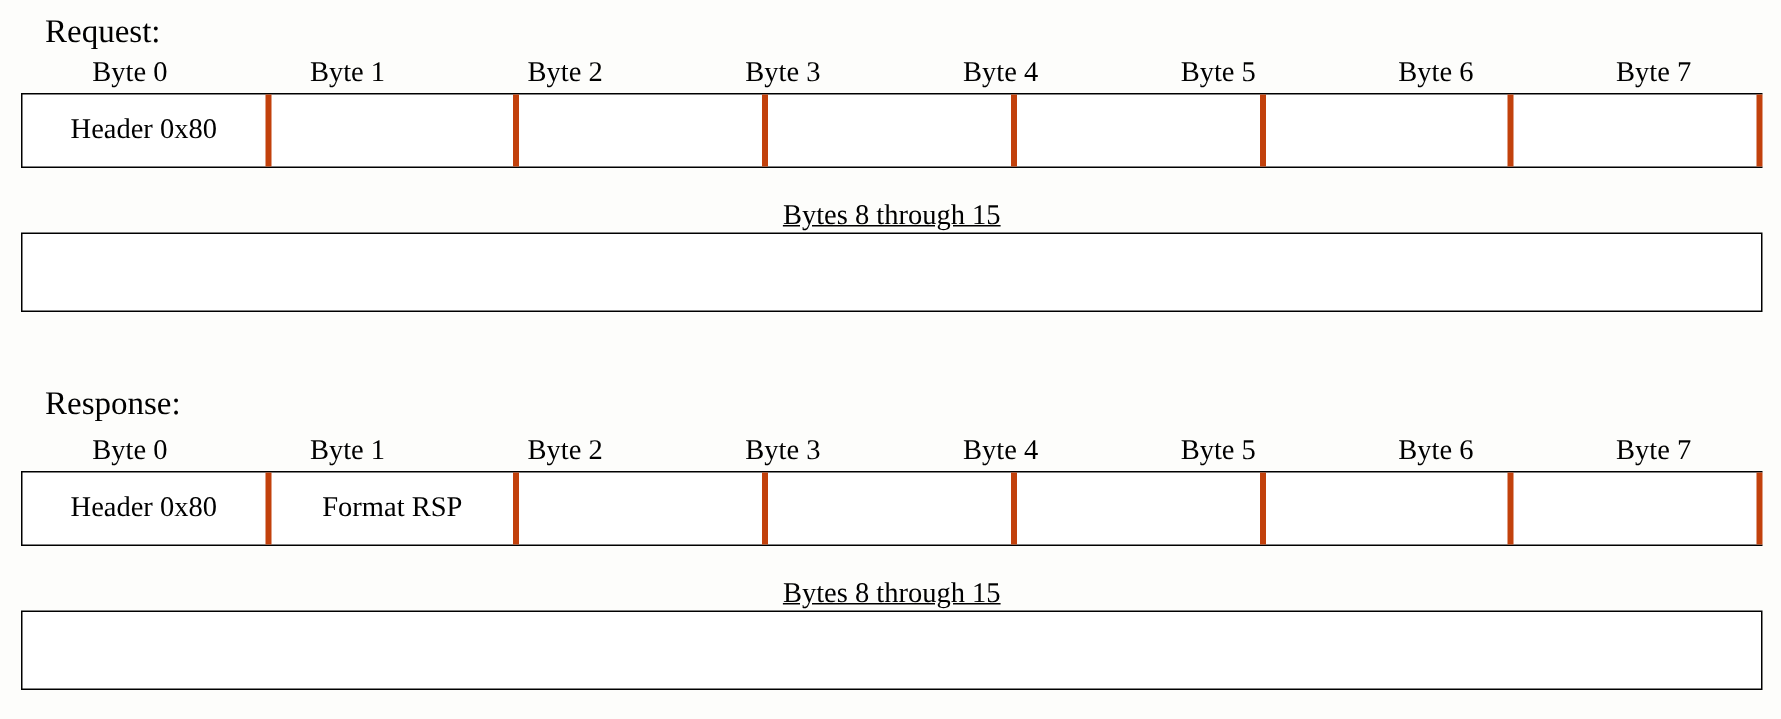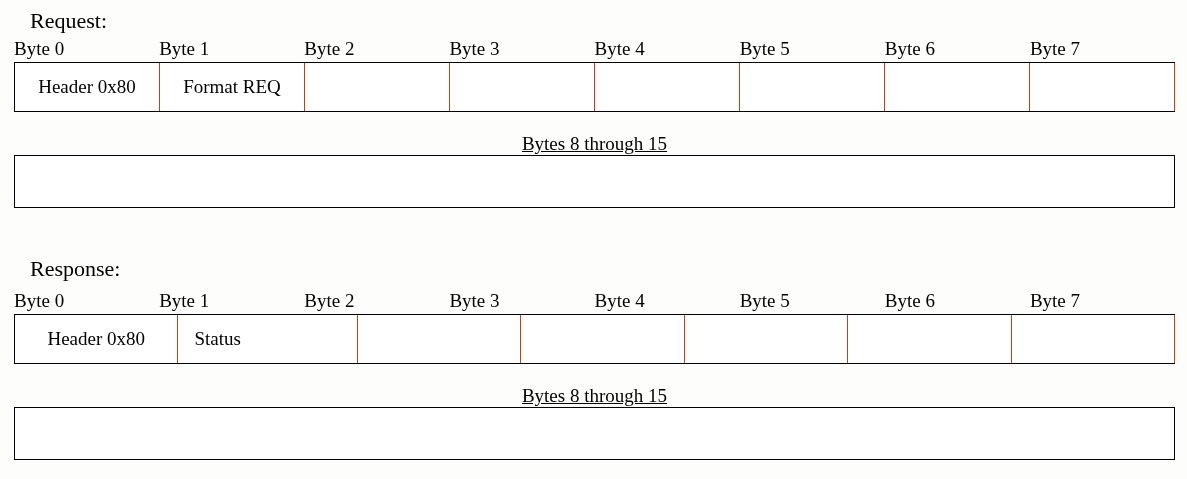--- a/index.html
+++ b/index.html
@@ -40,37 +40,38 @@
     width: 1161px;
   }
 
   .byte-header-row {
     display: flex;
     width: 100%;
     height: 24px;
   }
   .byte-header-cell {
     flex: 1 1 0;
+    text-align: center;
     font-size: 19px;
     line-height: 22px;
     white-space: nowrap;
   }
 
   .byte-cell-row {
     display: flex;
     width: 100%;
     height: 50px;
     border: 1px solid #000000;
     border-right: none;
     box-sizing: border-box;
     background: #ffffff;
   }
   .byte-cell {
     flex: 1 1 0;
-    border-right: 1px solid #c2410c;
+    border-right: 4px solid #c2410c;
     box-sizing: border-box;
     display: flex;
     align-items: center;
     font-size: 19px;
     line-height: 22px;
     white-space: nowrap;
     overflow: hidden;
   }
   .byte-cell.align-center {
     justify-content: center;
@@ -115,21 +116,20 @@
       <div class="byte-header-cell">Byte 1</div>
       <div class="byte-header-cell">Byte 2</div>
       <div class="byte-header-cell">Byte 3</div>
       <div class="byte-header-cell">Byte 4</div>
       <div class="byte-header-cell">Byte 5</div>
       <div class="byte-header-cell">Byte 6</div>
       <div class="byte-header-cell">Byte 7</div>
     </div>
     <div class="byte-cell-row">
       <div class="byte-cell align-center">Header 0x80</div>
-      <div class="byte-cell align-center">Format REQ</div>
       <div class="byte-cell align-center"></div>
       <div class="byte-cell align-center"></div>
       <div class="byte-cell align-center"></div>
       <div class="byte-cell align-center"></div>
       <div class="byte-cell align-center"></div>
       <div class="byte-cell align-center"></div>
     </div>
   </div>
 
   <div class="wide-block" style="top:133px;">
@@ -145,21 +145,21 @@
       <div class="byte-header-cell">Byte 1</div>
       <div class="byte-header-cell">Byte 2</div>
       <div class="byte-header-cell">Byte 3</div>
       <div class="byte-header-cell">Byte 4</div>
       <div class="byte-header-cell">Byte 5</div>
       <div class="byte-header-cell">Byte 6</div>
       <div class="byte-header-cell">Byte 7</div>
     </div>
     <div class="byte-cell-row">
       <div class="byte-cell align-center">Header 0x80</div>
-      <div class="byte-cell align-left">Status</div>
+      <div class="byte-cell align-center">Format RSP</div>
       <div class="byte-cell align-center"></div>
       <div class="byte-cell align-center"></div>
       <div class="byte-cell align-center"></div>
       <div class="byte-cell align-center"></div>
       <div class="byte-cell align-center"></div>
     </div>
   </div>
 
   <div class="wide-block" style="top:385px;">
     <div class="wide-label">Bytes 8 through 15</div>

